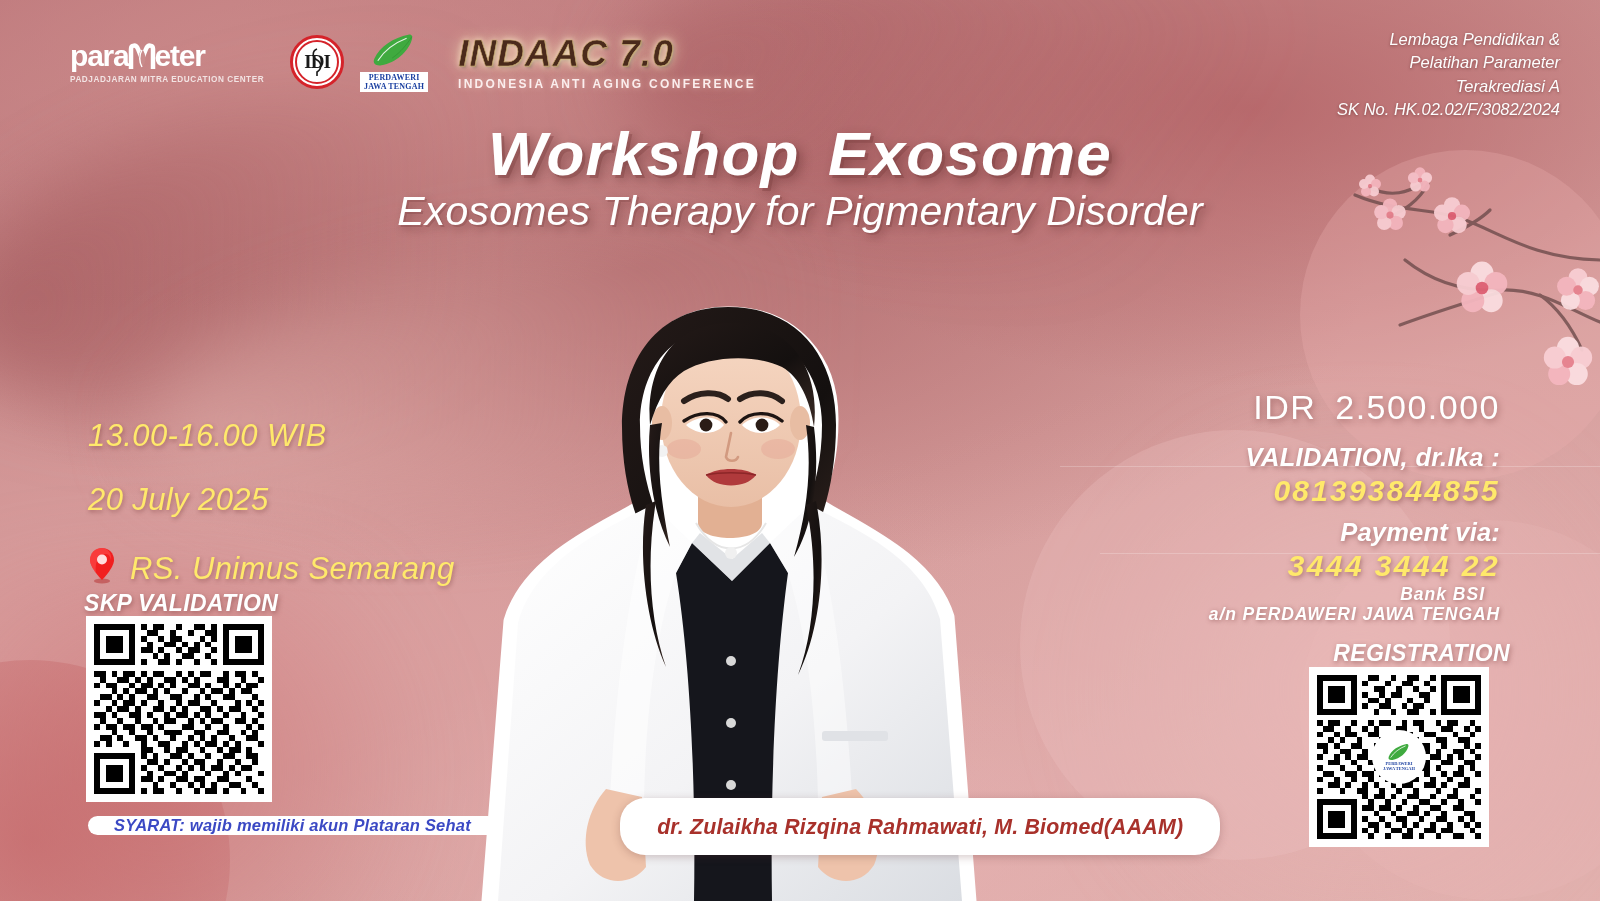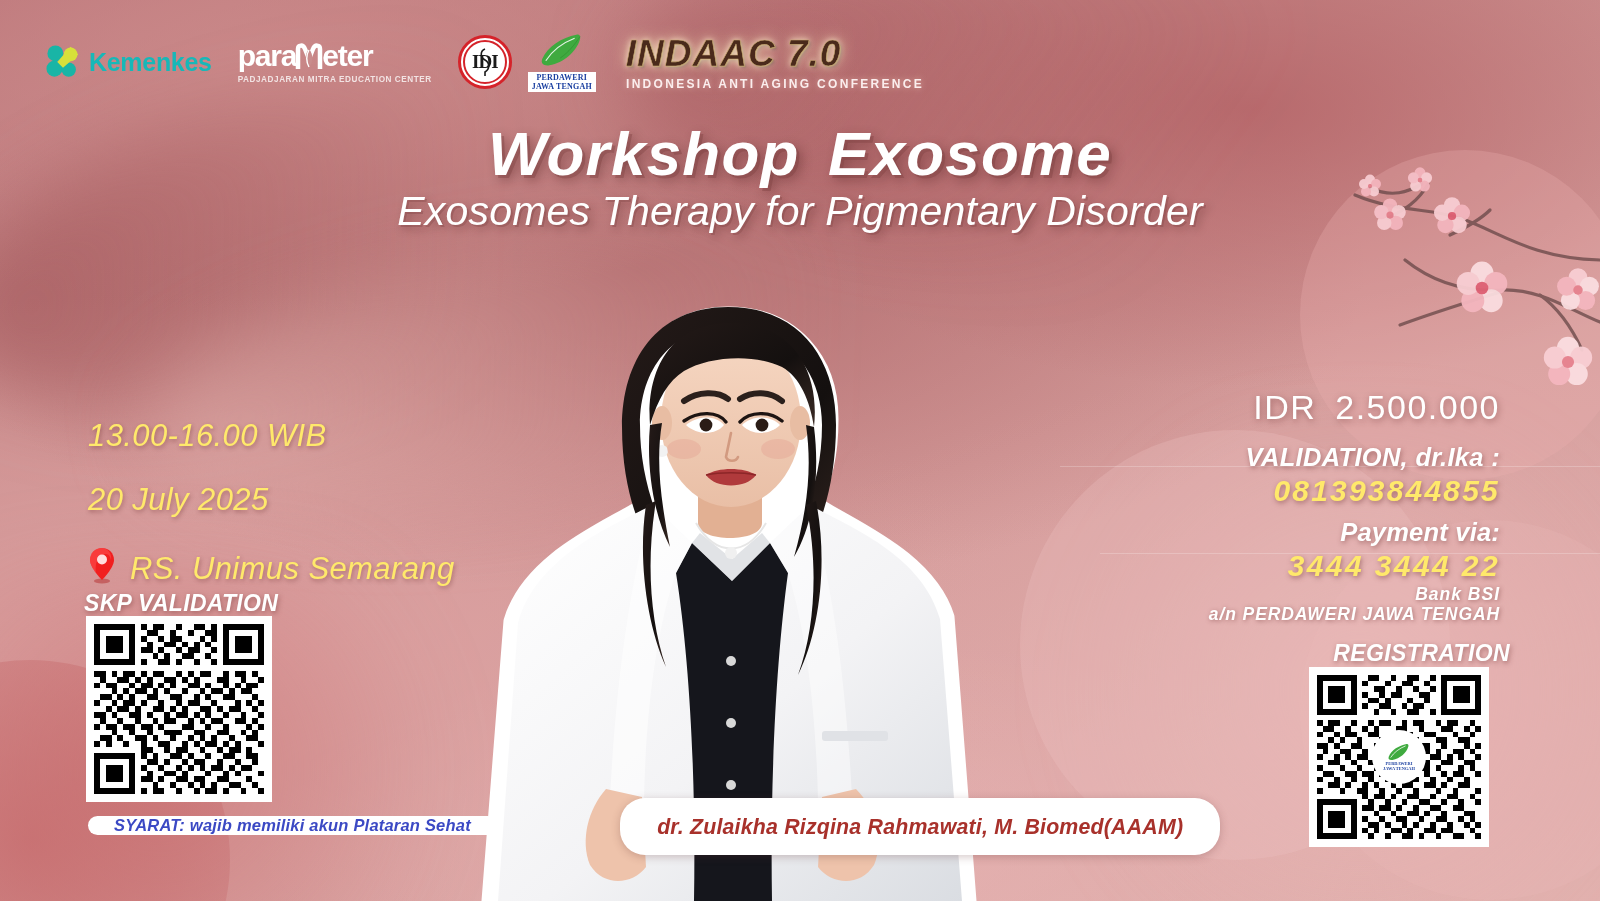--- a/index.html
+++ b/index.html
@@ -144,21 +144,21 @@
                text-shadow:1px 2px 5px rgba(110,50,50,.5); }
   .info-phone{ position:absolute; right:100px; top:474px; color:#ffe96b; font-style:italic;
                font-size:30px; font-weight:600; letter-spacing:2.2px;
                text-shadow:1px 2px 5px rgba(110,50,50,.5); }
   .pay-label{ position:absolute; right:100px; top:518px; color:#fff; font-style:italic;
               font-weight:700; font-size:25.5px; letter-spacing:.2px;
               text-shadow:1px 2px 5px rgba(110,50,50,.5); }
   .pay-acct{ position:absolute; right:100px; top:549px; color:#ffe96b; font-style:italic;
              font-size:30px; font-weight:600; letter-spacing:2.4px;
              text-shadow:1px 2px 5px rgba(110,50,50,.5); }
-  .pay-bank{ position:absolute; right:100px; top:584px; color:#fff; font-style:italic;
+  .pay-bank{ position:absolute; right:115px; top:584px; color:#fff; font-style:italic;
              font-weight:700; font-size:17.5px; letter-spacing:1px;
              text-shadow:1px 1px 4px rgba(110,50,50,.5); }
   .pay-name{ position:absolute; right:100px; top:604px; color:#fff; font-style:italic;
              font-weight:700; font-size:17.5px; letter-spacing:.9px;
              text-shadow:1px 1px 4px rgba(110,50,50,.5); }
 
   
   .name-banner{ position:absolute; left:620px; top:798px; width:600px; height:57px;
                 background:#fff; border-radius:25px;
                 display:flex; align-items:center; justify-content:center;
@@ -249,32 +249,20 @@
         <circle cx="8" cy="11" r="10" fill="#fde3e6"></circle>
           <circle cx="-8" cy="11" r="10" fill="#f7b9c2"></circle>
         <circle cx="-12" cy="-4" r="10" fill="#fbd3d8"></circle>
           <circle cx="0" cy="0" r="5.5" fill="#e8818f"></circle>
       </g>
     </g>
   </svg>
 
   <div class="logos">
 
-    <div class="logo-kemenkes">
-      <div class="kem-mark">
-        <svg viewBox="0 0 40 40" width="38" height="38">
-          <circle cx="12" cy="11" r="8.4" fill="#19b5a6"></circle>
-          <circle cx="11" cy="27" r="8.4" fill="#19b5a6"></circle>
-          <circle cx="26" cy="28" r="7.6" fill="#19b5a6"></circle>
-          <path d="M28 4 L36 12 L20 26 L14 20 Z" fill="#d7e03a"></path>
-          <circle cx="28" cy="12" r="7.2" fill="#d7e03a"></circle>
-        </svg>
-      </div>
-      <div class="kem-text">Kemenkes</div>
-    </div>
 
     <div class="logo-parameter">
       <div class="par-top">
         <span>para</span>
         <svg width="28" height="30" viewBox="0 0 28 30" style="margin:0 -1px;">
           <path d="M3 28 L3 8 C3 4 8 3 10 8 L14 18 L18 8 C20 3 25 4 25 8 L25 28" fill="none" stroke="#fff" stroke-width="4.5"></path>
           <path d="M14 26 C10 22 9 14 14 8 C19 14 18 22 14 26 Z" fill="#c98c8c"></path>
           <path d="M14 26 C11 21 11 14 14 9" fill="none" stroke="#fff" stroke-width="1.4"></path>
         </svg>
         <span>eter</span>
@@ -302,20 +290,26 @@
         <div>JAWA TENGAH</div>
       </div>
     </div>
 
     <div class="logo-indaac">
       <div class="ind-main">INDAAC 7.0</div>
       <div class="ind-sub">INDONESIA ANTI AGING CONFERENCE</div>
     </div>
   </div>
 
+  <div class="accred">
+    <div>Lembaga Pendidikan &amp;</div>
+    <div>Pelatihan Parameter</div>
+    <div>Terakrediasi A</div>
+    <div>SK No. HK.02.02/F/3082/2024</div>
+  </div>
 
   <div class="title">Workshop  Exosome</div>
   <div class="subtitle">Exosomes Therapy for Pigmentary Disorder</div>
 
   <svg class="photo" viewBox="0 0 520 640">
     <defs>
       <linearGradient id="coat" x1="0" y1="0" x2="1" y2="1">
         <stop offset="0%" stop-color="#ffffff"></stop>
           <stop offset="55%" stop-color="#f3f3f5"></stop>
         <stop offset="100%" stop-color="#dadde2"></stop>

